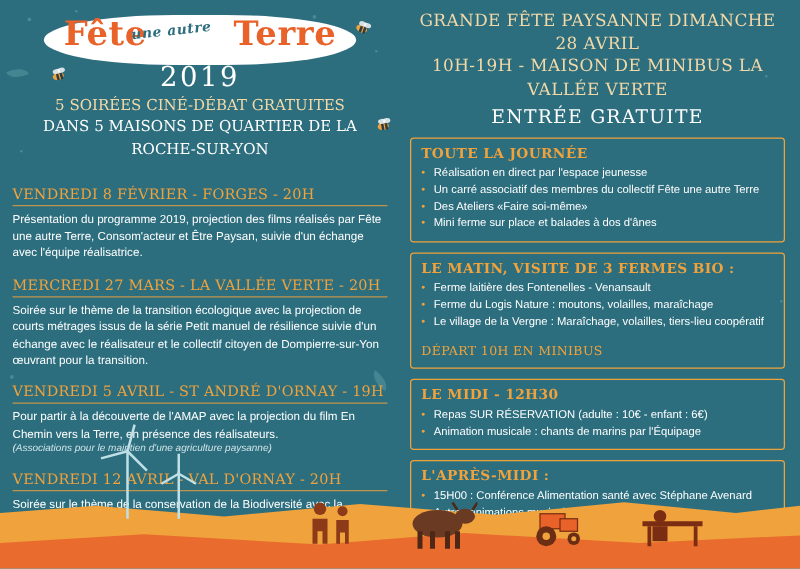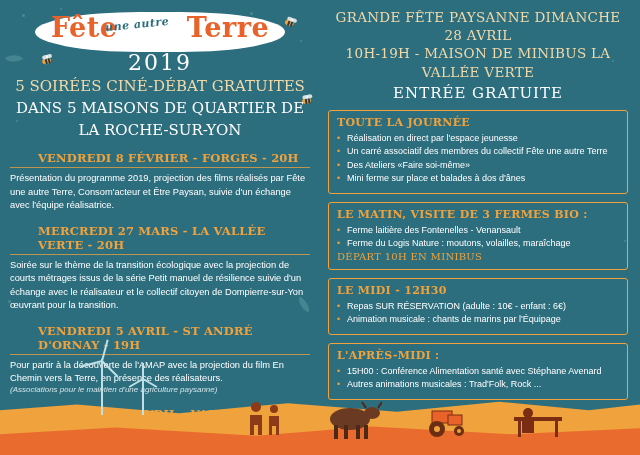--- a/index.html
+++ b/index.html
@@ -56,38 +56,37 @@
   }
   .logo-year {
     position: relative;
     margin-top: 2px;
     font-family: "DejaVu Serif", serif;
     font-size: 22px;
     color: #ffffff;
     letter-spacing: 2px;
   }
   .left-intro {
-    margin: 6px 0 10px 0;
+    margin: 6px 0 20px 0;
     text-align: center;
-    font-size: 15px;
+    font-size: 12px;
     line-height: 1.45;
     color: #f3d9a8;
     font-family: "DejaVu Serif", serif;
   }
   .left-intro .l2 { color: #ffffff; }
 
   .session { margin: 0 0 11px 0; }
   .session-title {
     font-family: "DejaVu Serif", serif;
     font-size: 11.5px;
-    font-weight: bold;
+    font-weight: normal;
     color: #f0a23c;
     letter-spacing: .2px;
     margin-bottom: 2px;
-    margin-left: 28px;
   }
   .session-rule {
     height: 1px; background: #f0a23c; opacity: .75; margin-bottom: 4px;
   }
   .session-body {
     font-size: 9.3px;
     line-height: 1.45;
     color: #ffffff;
     font-family: "Liberation Sans", sans-serif;
   }
@@ -148,21 +147,21 @@
   }
   .panel li::before {
     content: "•";
     position: absolute; left: 0; top: 0;
     color: #f0a23c;
   }
   .depart {
     font-family: "DejaVu Serif", serif;
     font-size: 10px;
     color: #f0a23c;
-    margin-top: 0;
+    margin-top: 12px;
     letter-spacing: .3px;
   }
   .resa {
     font-size: 8.6px; color: #cfe4e8; margin-top: 3px; line-height: 1.4;
   }
 
   
   .ground {
     position: absolute; left: 0; bottom: 0;
     width: 640px; height: 72px;
@@ -300,20 +299,21 @@
         <li>Des Ateliers «Faire soi-même»</li>
         <li>Mini ferme sur place et balades à dos d'ânes</li>
       </ul>
     </div>
 
     <div class="panel">
       <div class="panel-title">LE MATIN, VISITE DE 3 FERMES BIO :</div>
       <ul>
         <li>Ferme laitière des Fontenelles - Venansault</li>
         <li>Ferme du Logis Nature : moutons, volailles, maraîchage</li>
+        <li>Le village de la Vergne : Maraîchage, volailles, tiers-lieu coopératif</li>
       </ul>
       <div class="depart">DÉPART 10H EN MINIBUS</div>
     </div>
 
     <div class="panel">
       <div class="panel-title">LE MIDI - 12H30</div>
       <ul>
         <li>Repas SUR RÉSERVATION (adulte : 10€ - enfant : 6€)</li>
         <li>Animation musicale : chants de marins par l'Équipage</li>
       </ul>

